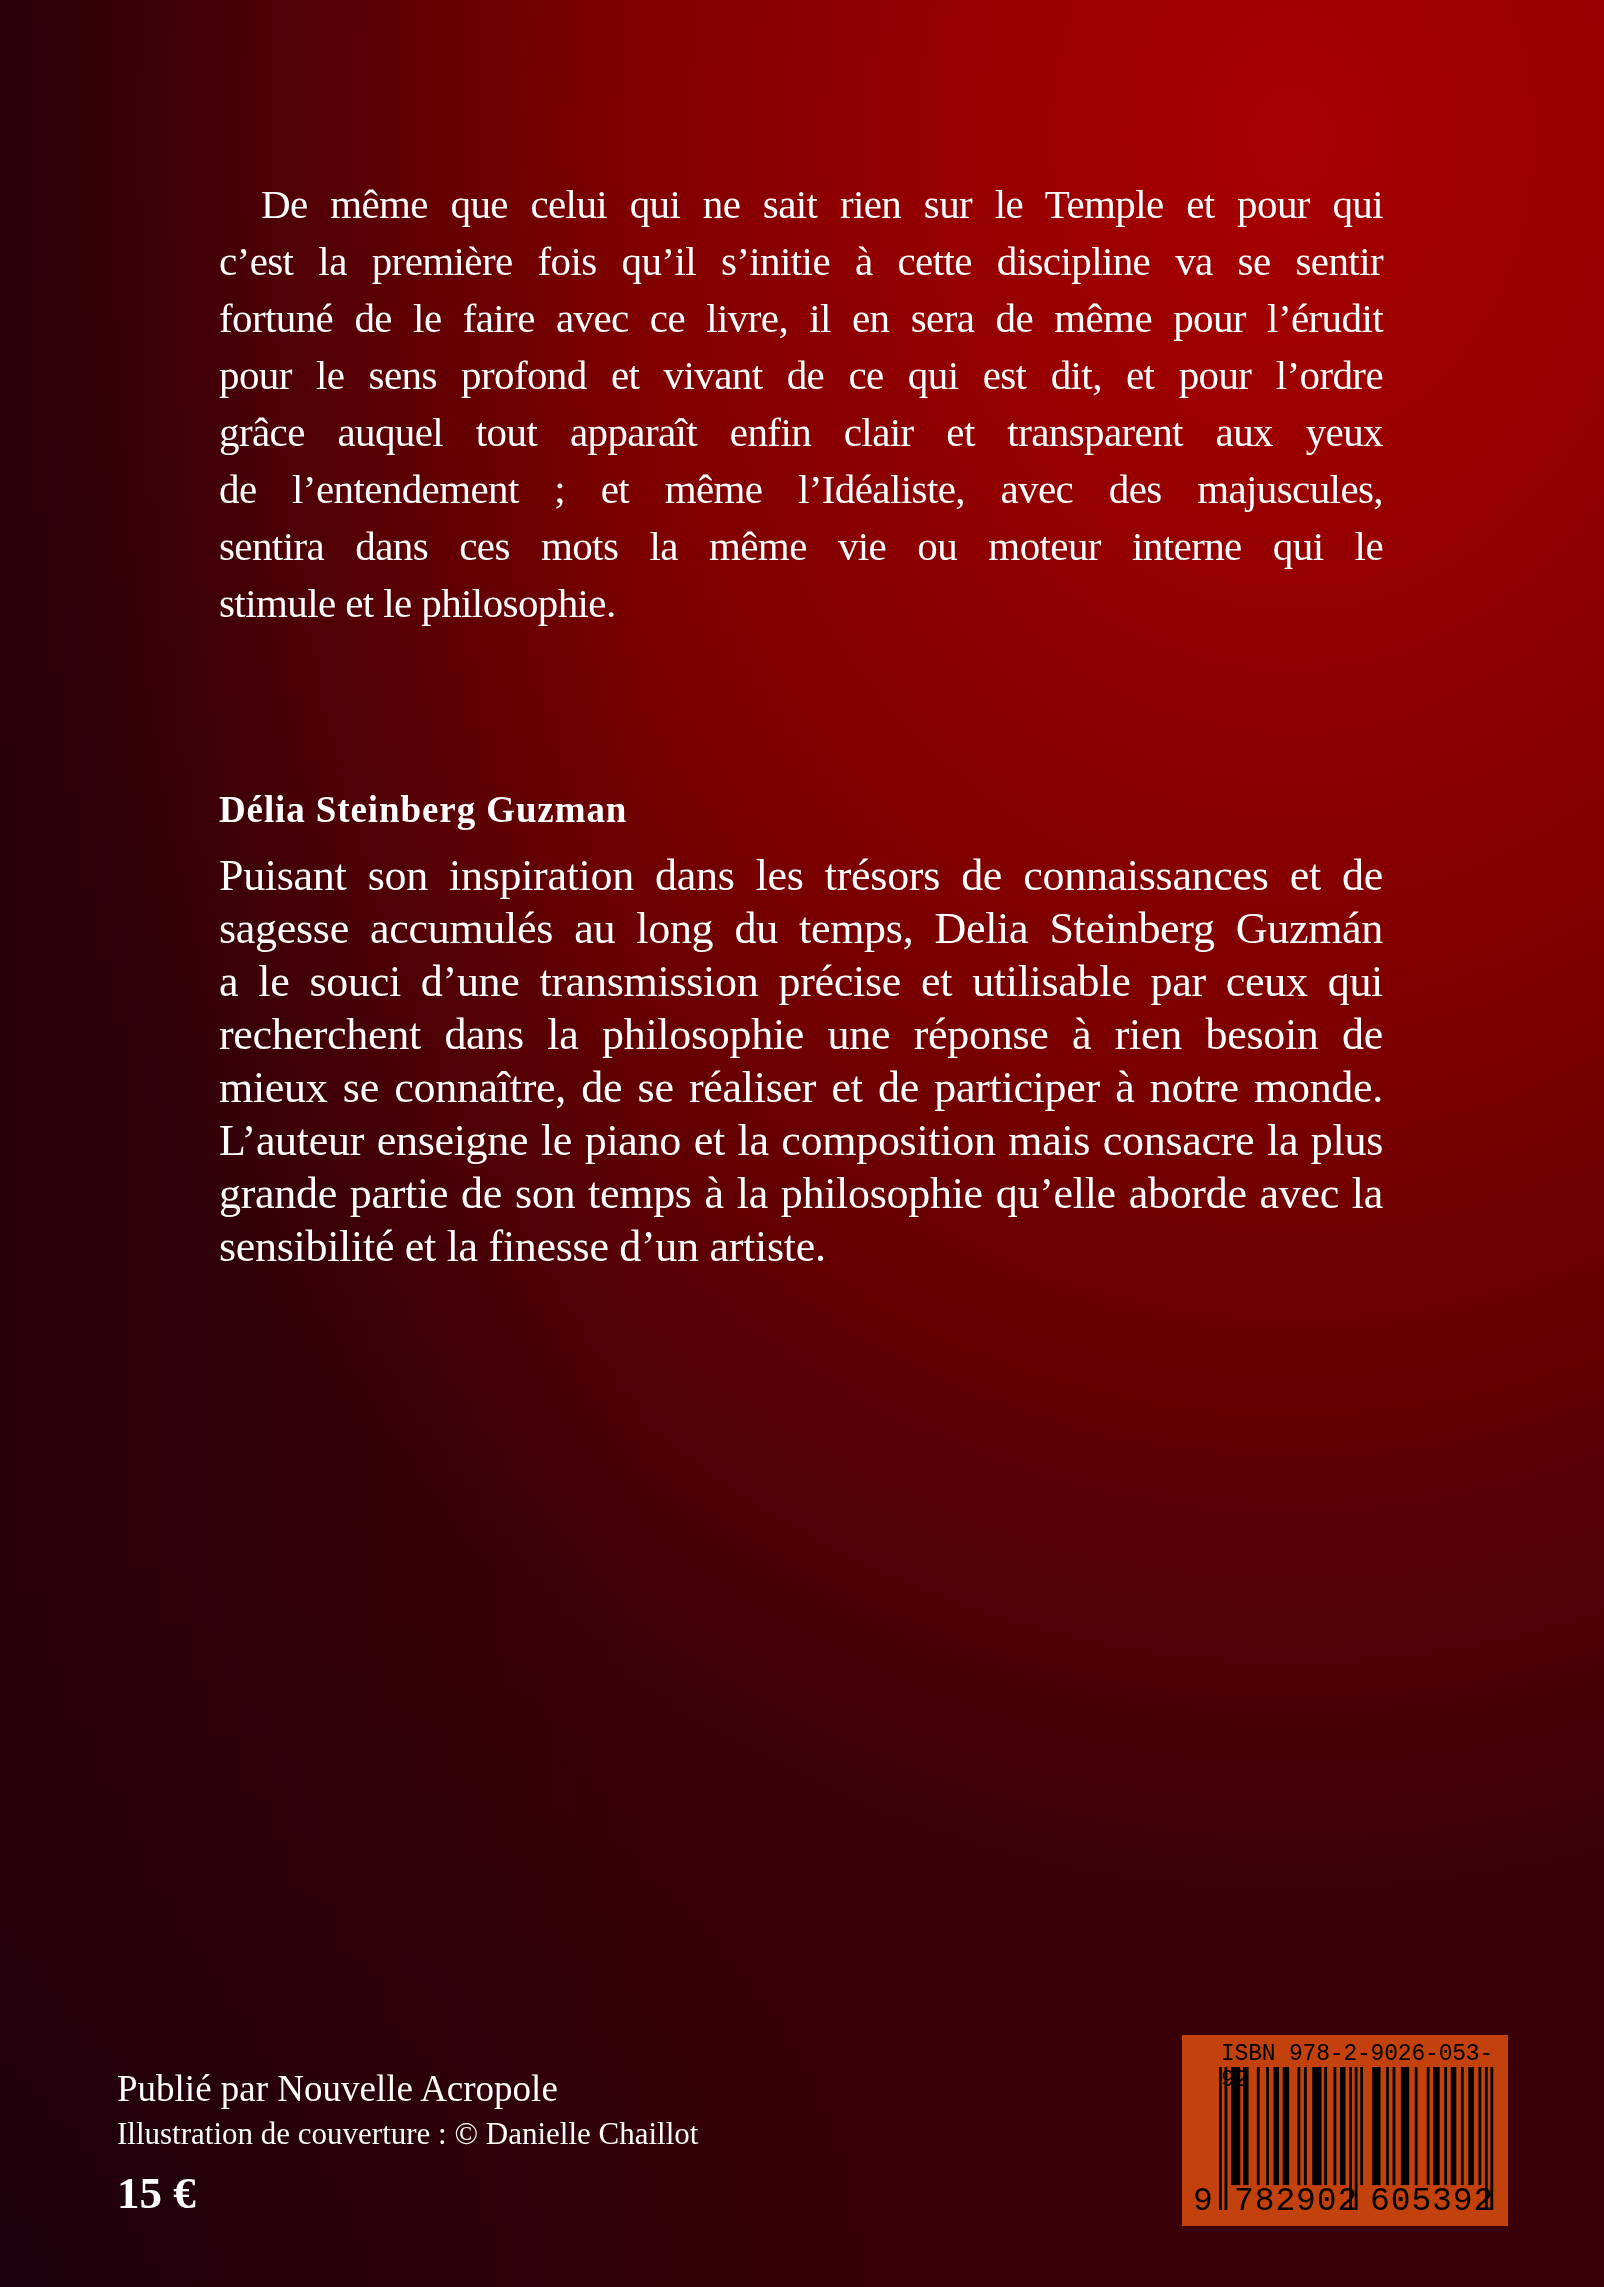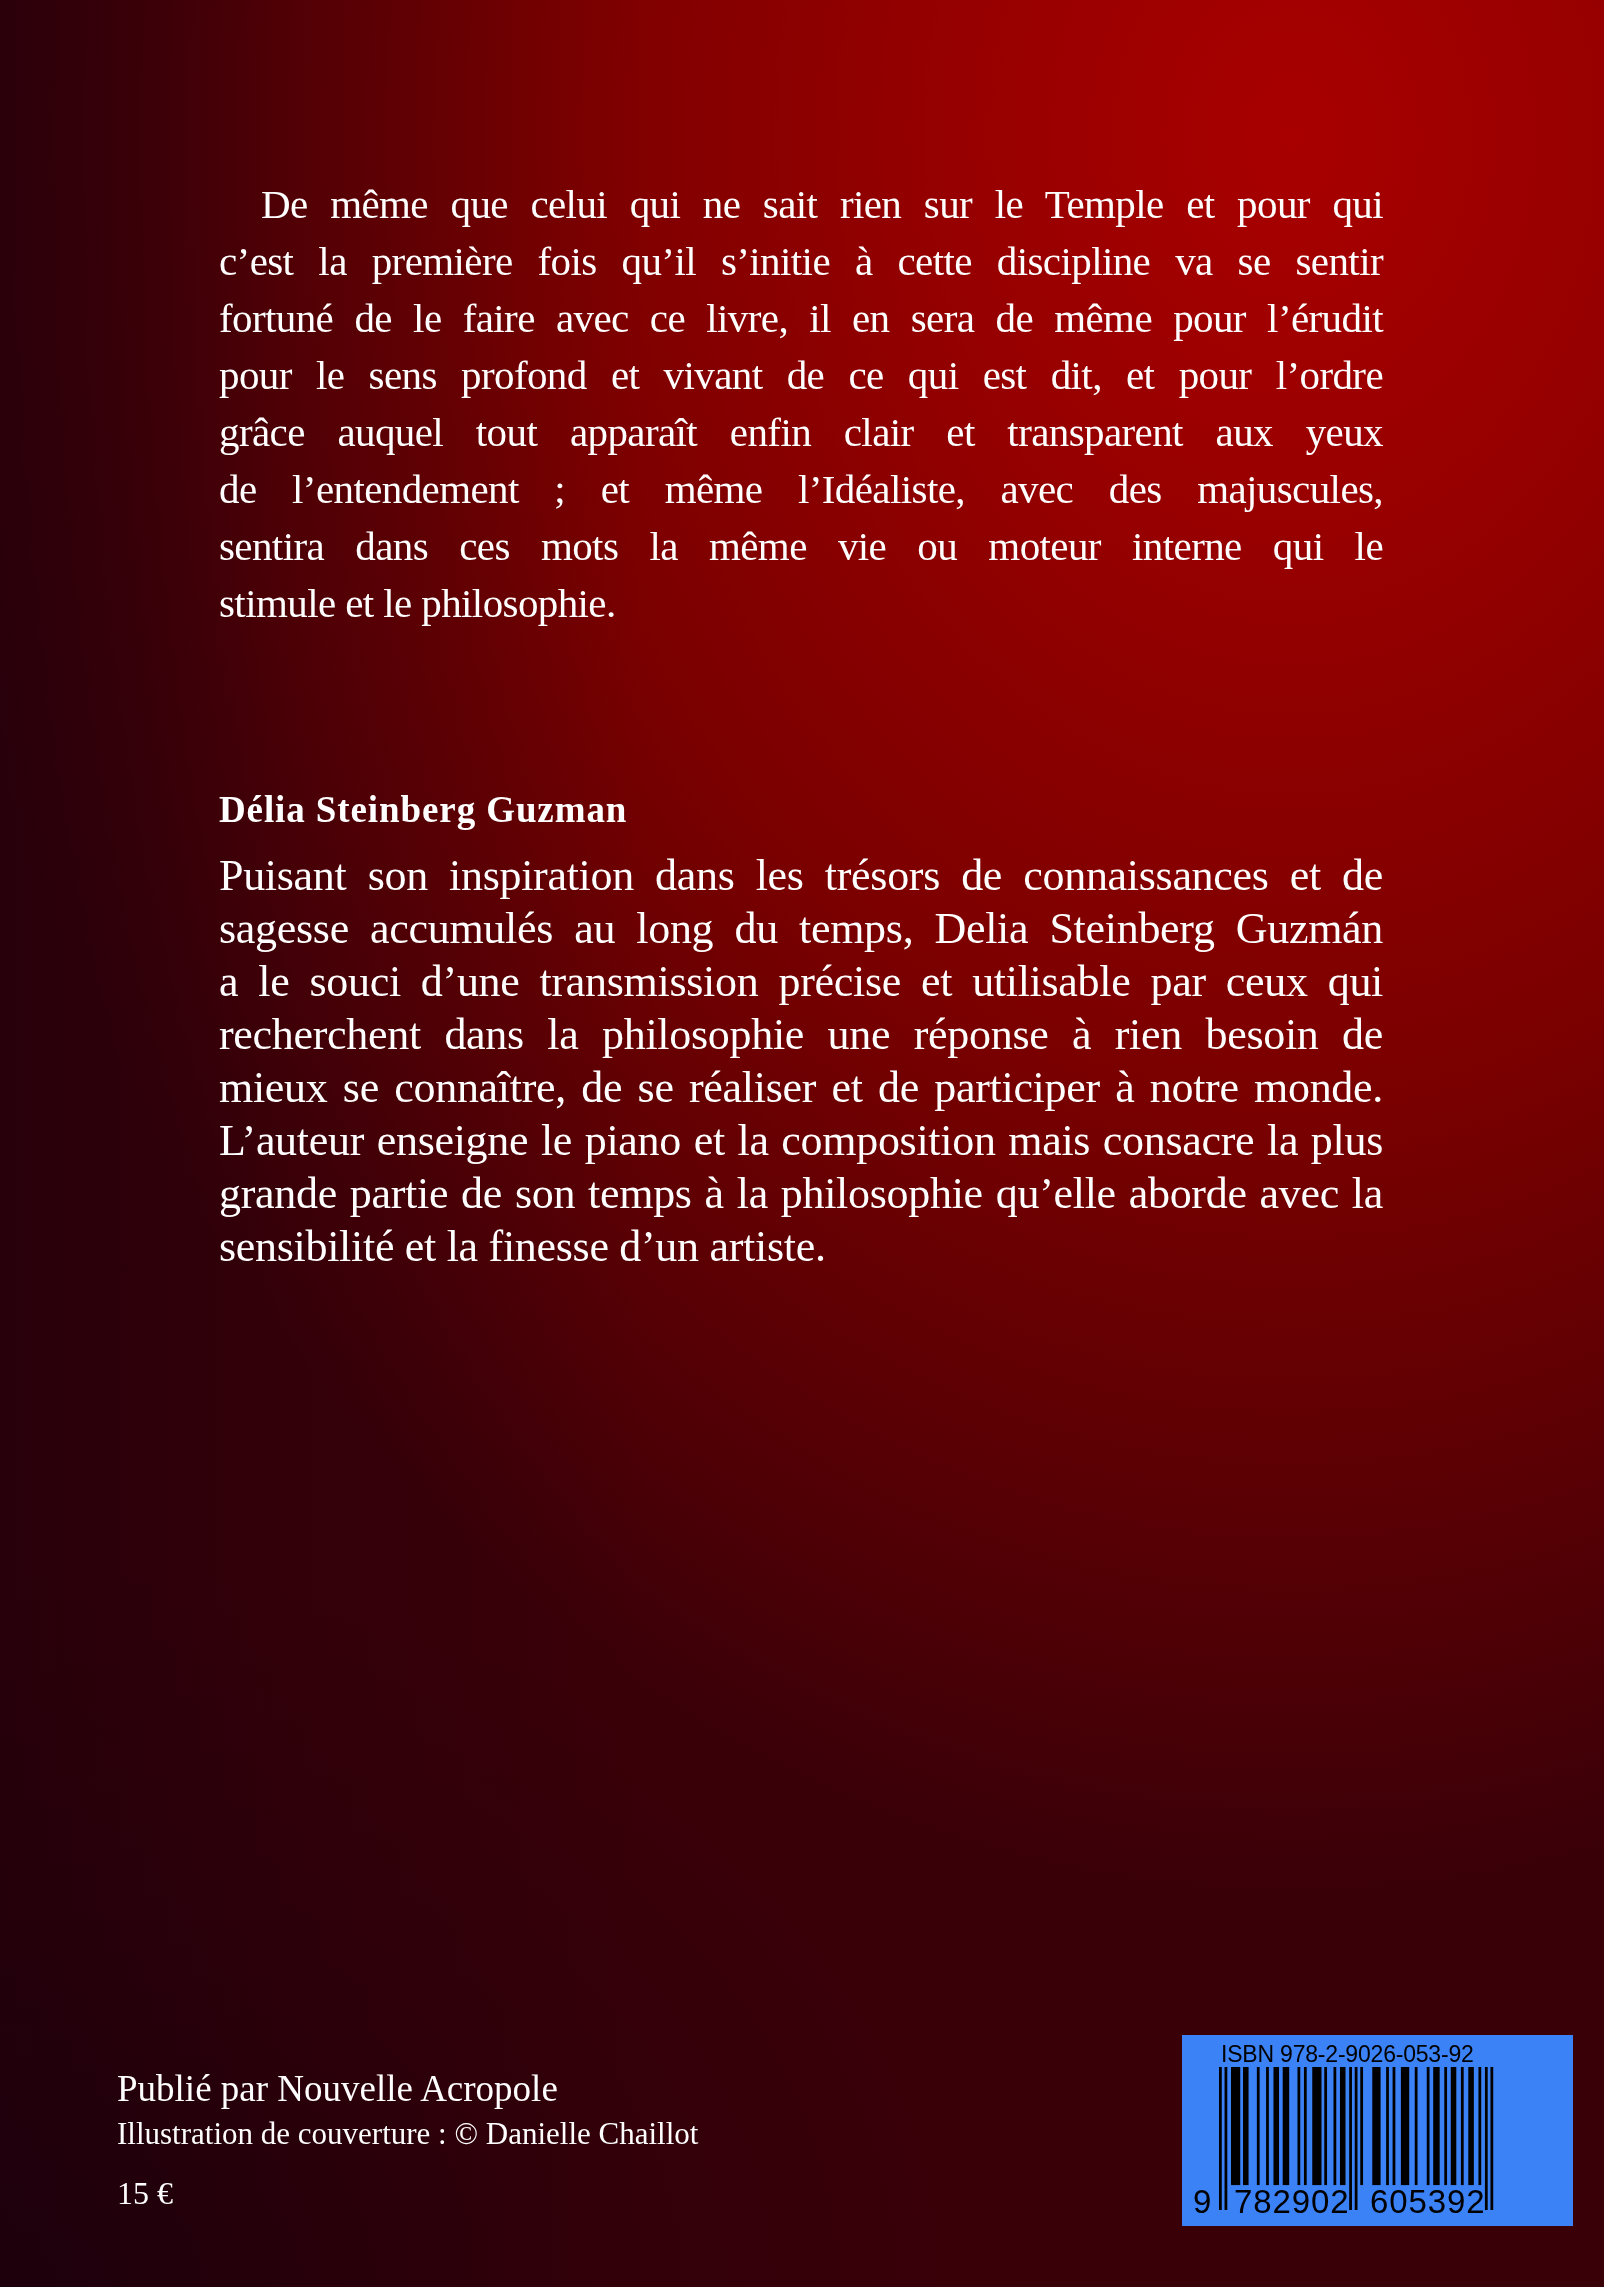--- a/index.html
+++ b/index.html
@@ -32,25 +32,25 @@
   #para1 .line.indent { padding-left: 42px; }
   #author-name {
     position: absolute; left: 219px; top: 786px;
     font-size: 37px; font-weight: bold; line-height: 48px; letter-spacing: 0.9px;
   }
   #bio { top: 849px; }
   #bio .line { font-size: 44px; line-height: 53px; height: 53px; letter-spacing: -0.3px; }
   .footer { position: absolute; left: 117px; }
   #publisher { top: 2067px; font-size: 37px; line-height: 44px; }
   #illustration { top: 2114px; font-size: 31px; line-height: 39px; }
-  #price { top: 2169px; font-size: 32px; font-weight: normal; line-height: 48px; }
+  #price { top: 2169px; font-size: 45px; font-weight: bold; line-height: 48px; }
   #barcode {
-    position: absolute; left: 1182px; top: 2035px; width: 391px; height: 191px;
-    background: #3b82f6; color: #000;
-    font-family: Liberation Sans, sans-serif;
+    position: absolute; left: 1182px; top: 2035px; width: 326px; height: 191px;
+    background: #c2410c; color: #000;
+    font-family: Liberation Mono, monospace;
   }
   #isbn-label {
     position: absolute; left: 39px; top: 5.5px; font-size: 23px; line-height: 26px; letter-spacing: -0.2px;
   }
   #bars { position: absolute; left: 37px; top: 32px; width: 277px; height: 143px; }
   #ean-first { position: absolute; left: 11px; top: 148px; font-size: 33px; line-height: 37px; }
   #ean-left { position: absolute; left: 52px; top: 148px; font-size: 33px; line-height: 37px; letter-spacing: 0.9px; }
   #ean-right { position: absolute; left: 188px; top: 148px; font-size: 33px; line-height: 37px; letter-spacing: 0.9px; }
 </style>
 </head>

